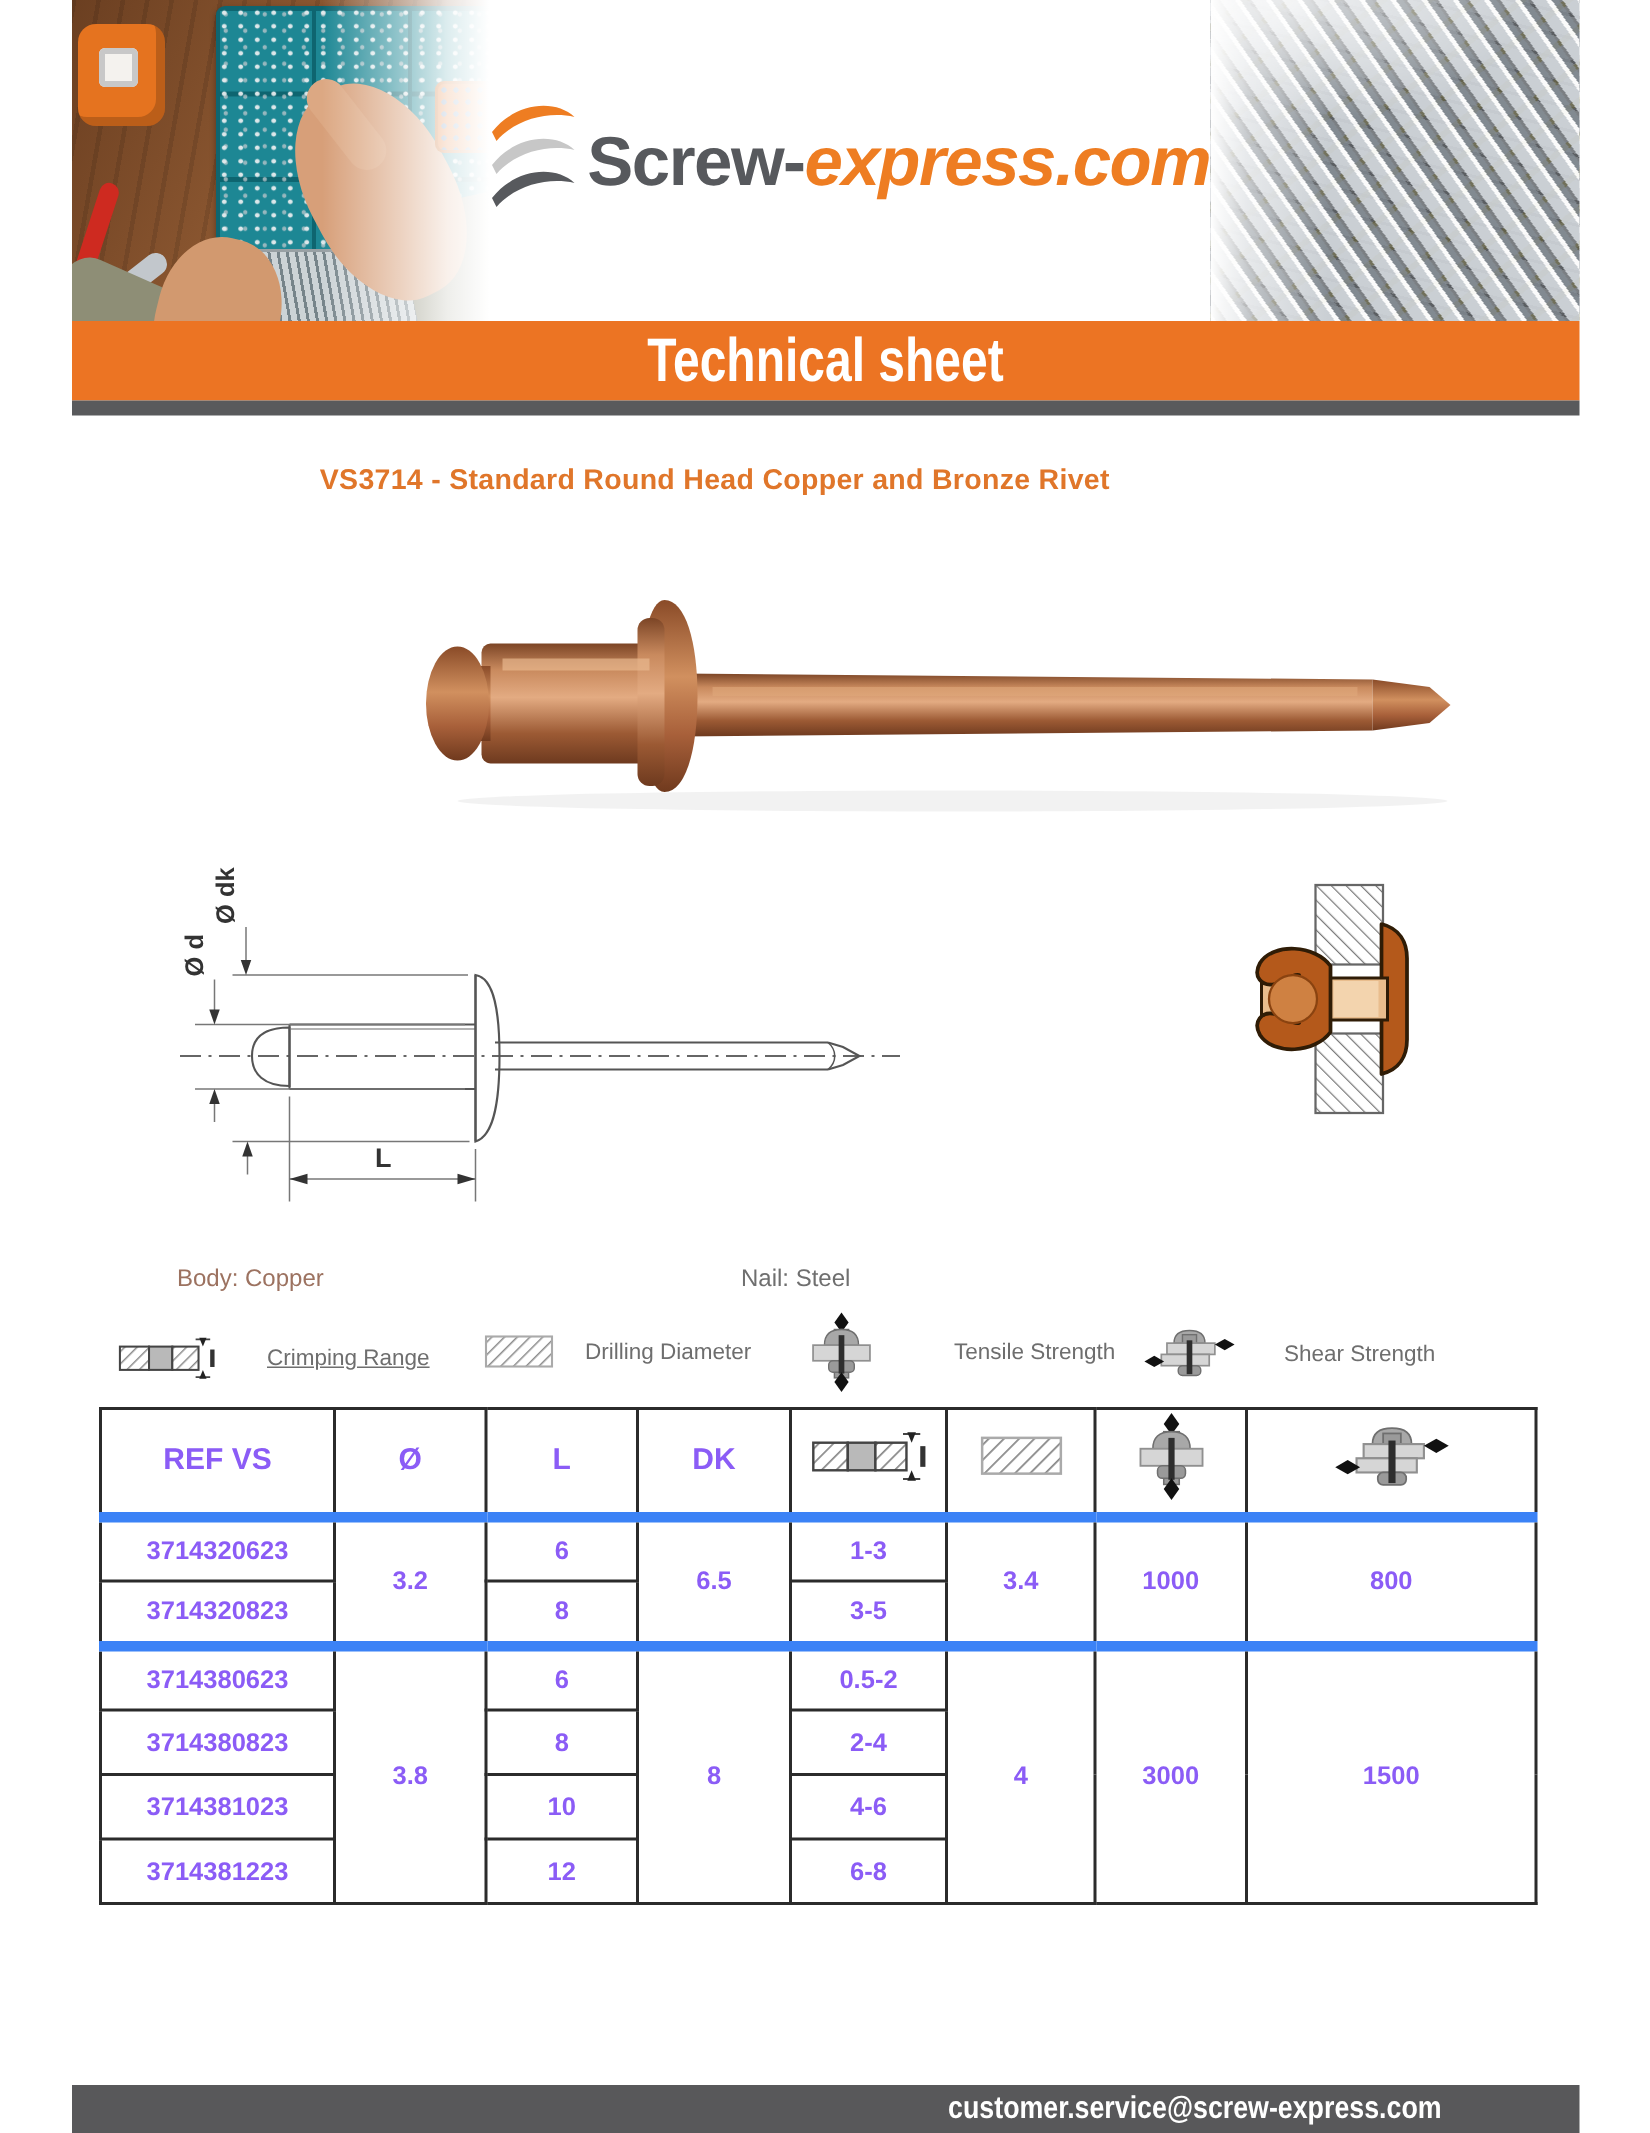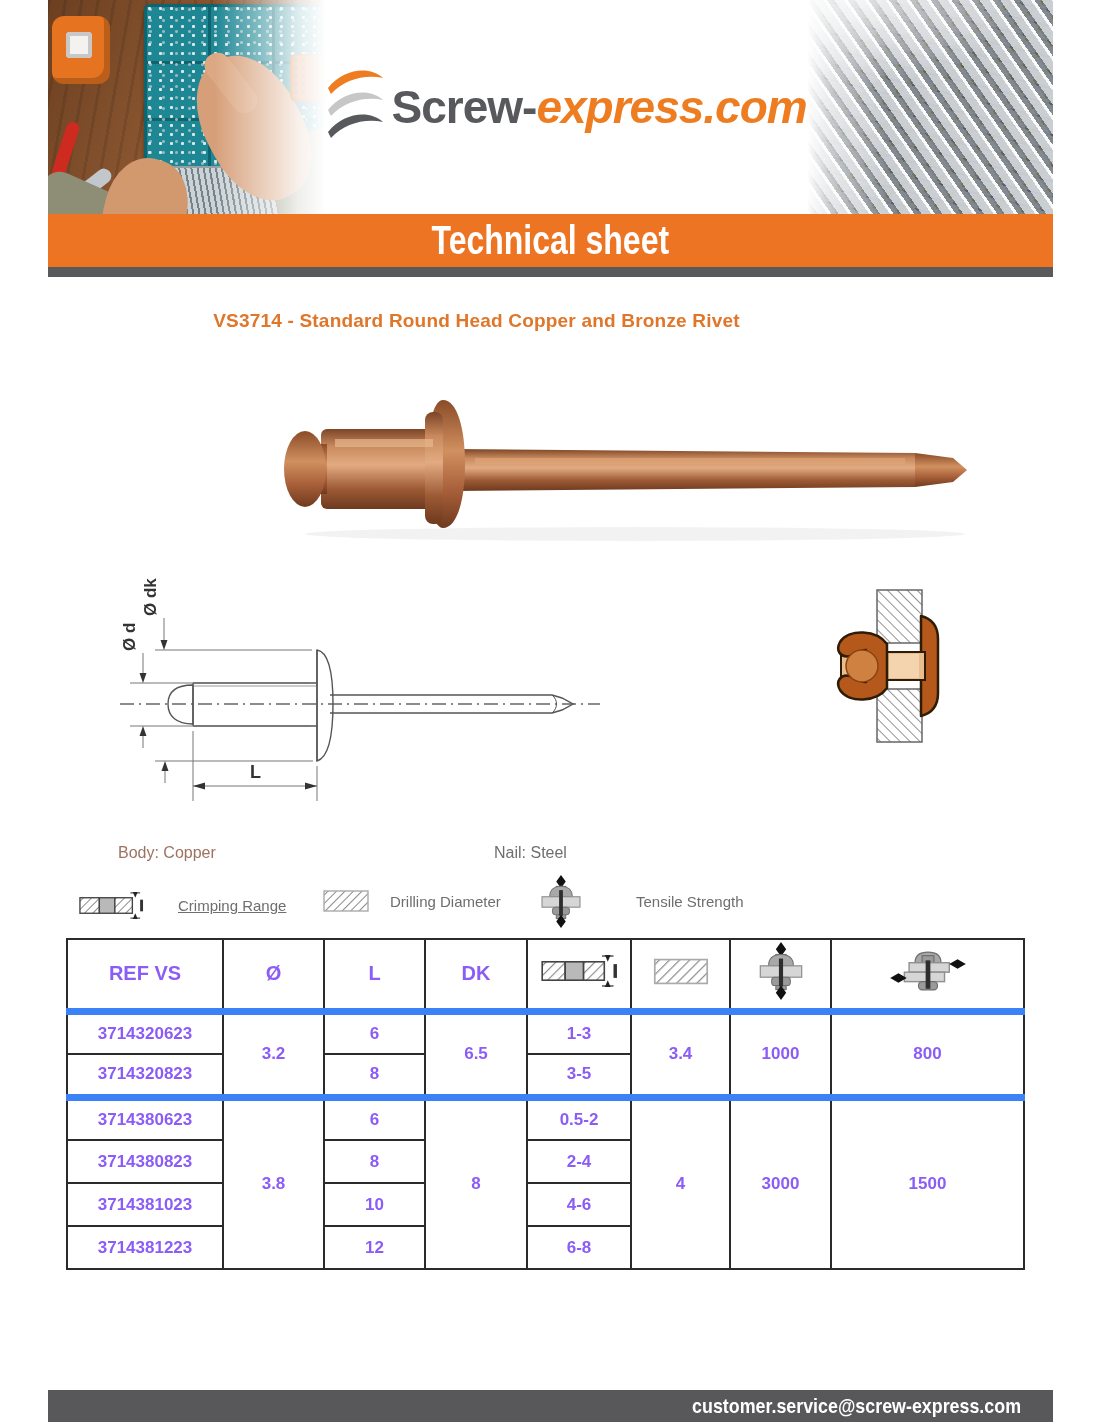--- a/index.html
+++ b/index.html
@@ -78,21 +78,21 @@
   table.spec { position:absolute; left:66px; top:938px; border-collapse:collapse; table-layout:fixed; }
   table.spec td, table.spec th { border:2px solid #2b2b2b; text-align:center; vertical-align:middle;
       font-weight:700; color:#8b5cf6; background:#fff; padding:0; }
   table.spec th { height:72px; font-size:20px; }
   table.spec td { height:43px; font-size:17px; }
   tr.group-start td { border-top:7px solid #3b82f6; }
   .c-ref{width:156px} .c-d{width:101px} .c-l{width:101px} .c-dk{width:102px}
   .c-grip{width:104px} .c-drill{width:99px} .c-ten{width:101px} .c-shear{width:193px}
   
   .footer { position:absolute; left:48px; top:1390px; width:1005px; height:32px; background:#58585a;
-      display:flex; align-items:center; justify-content:flex-end; padding-right:32px; }
+      display:flex; align-items:center; justify-content:flex-end; padding-right:92px; }
   .footer-text { color:#fff; font-weight:700; font-size:21px; transform:scaleX(.85); transform-origin:right center; white-space:nowrap; }
   .defs-svg { position:absolute; width:0; height:0; overflow:hidden; }
 </style>
 </head>
 <body>
 
 <svg class="defs-svg" aria-hidden="true">
   <defs>
     <pattern id="hatch" width="6" height="6" patternUnits="userSpaceOnUse" patternTransform="rotate(45)">
       <rect width="6" height="6" fill="#ffffff"></rect>
@@ -271,20 +271,26 @@
         <use href="#ic-drill"></use>
       </svg>
     <span class="legend-label">Drilling Diameter</span>
   </div>
   <div class="legend-item li-3">
     <svg width="42" height="55" viewBox="0 0 44 58">
         <use href="#ic-tensile"></use>
       </svg>
     <span class="legend-label">Tensile Strength</span>
   </div>
+  <div class="legend-item li-4">
+    <svg width="62" height="40" viewBox="0 0 66 42">
+        <use href="#ic-shear"></use>
+      </svg>
+    <span class="legend-label">Shear Strength</span>
+  </div>
 
   <table class="spec">
     <colgroup>
       <col class="c-ref">
         <col class="c-d">
         <col class="c-l">
         <col class="c-dk">
       <col class="c-grip">
         <col class="c-drill">
         <col class="c-ten">

